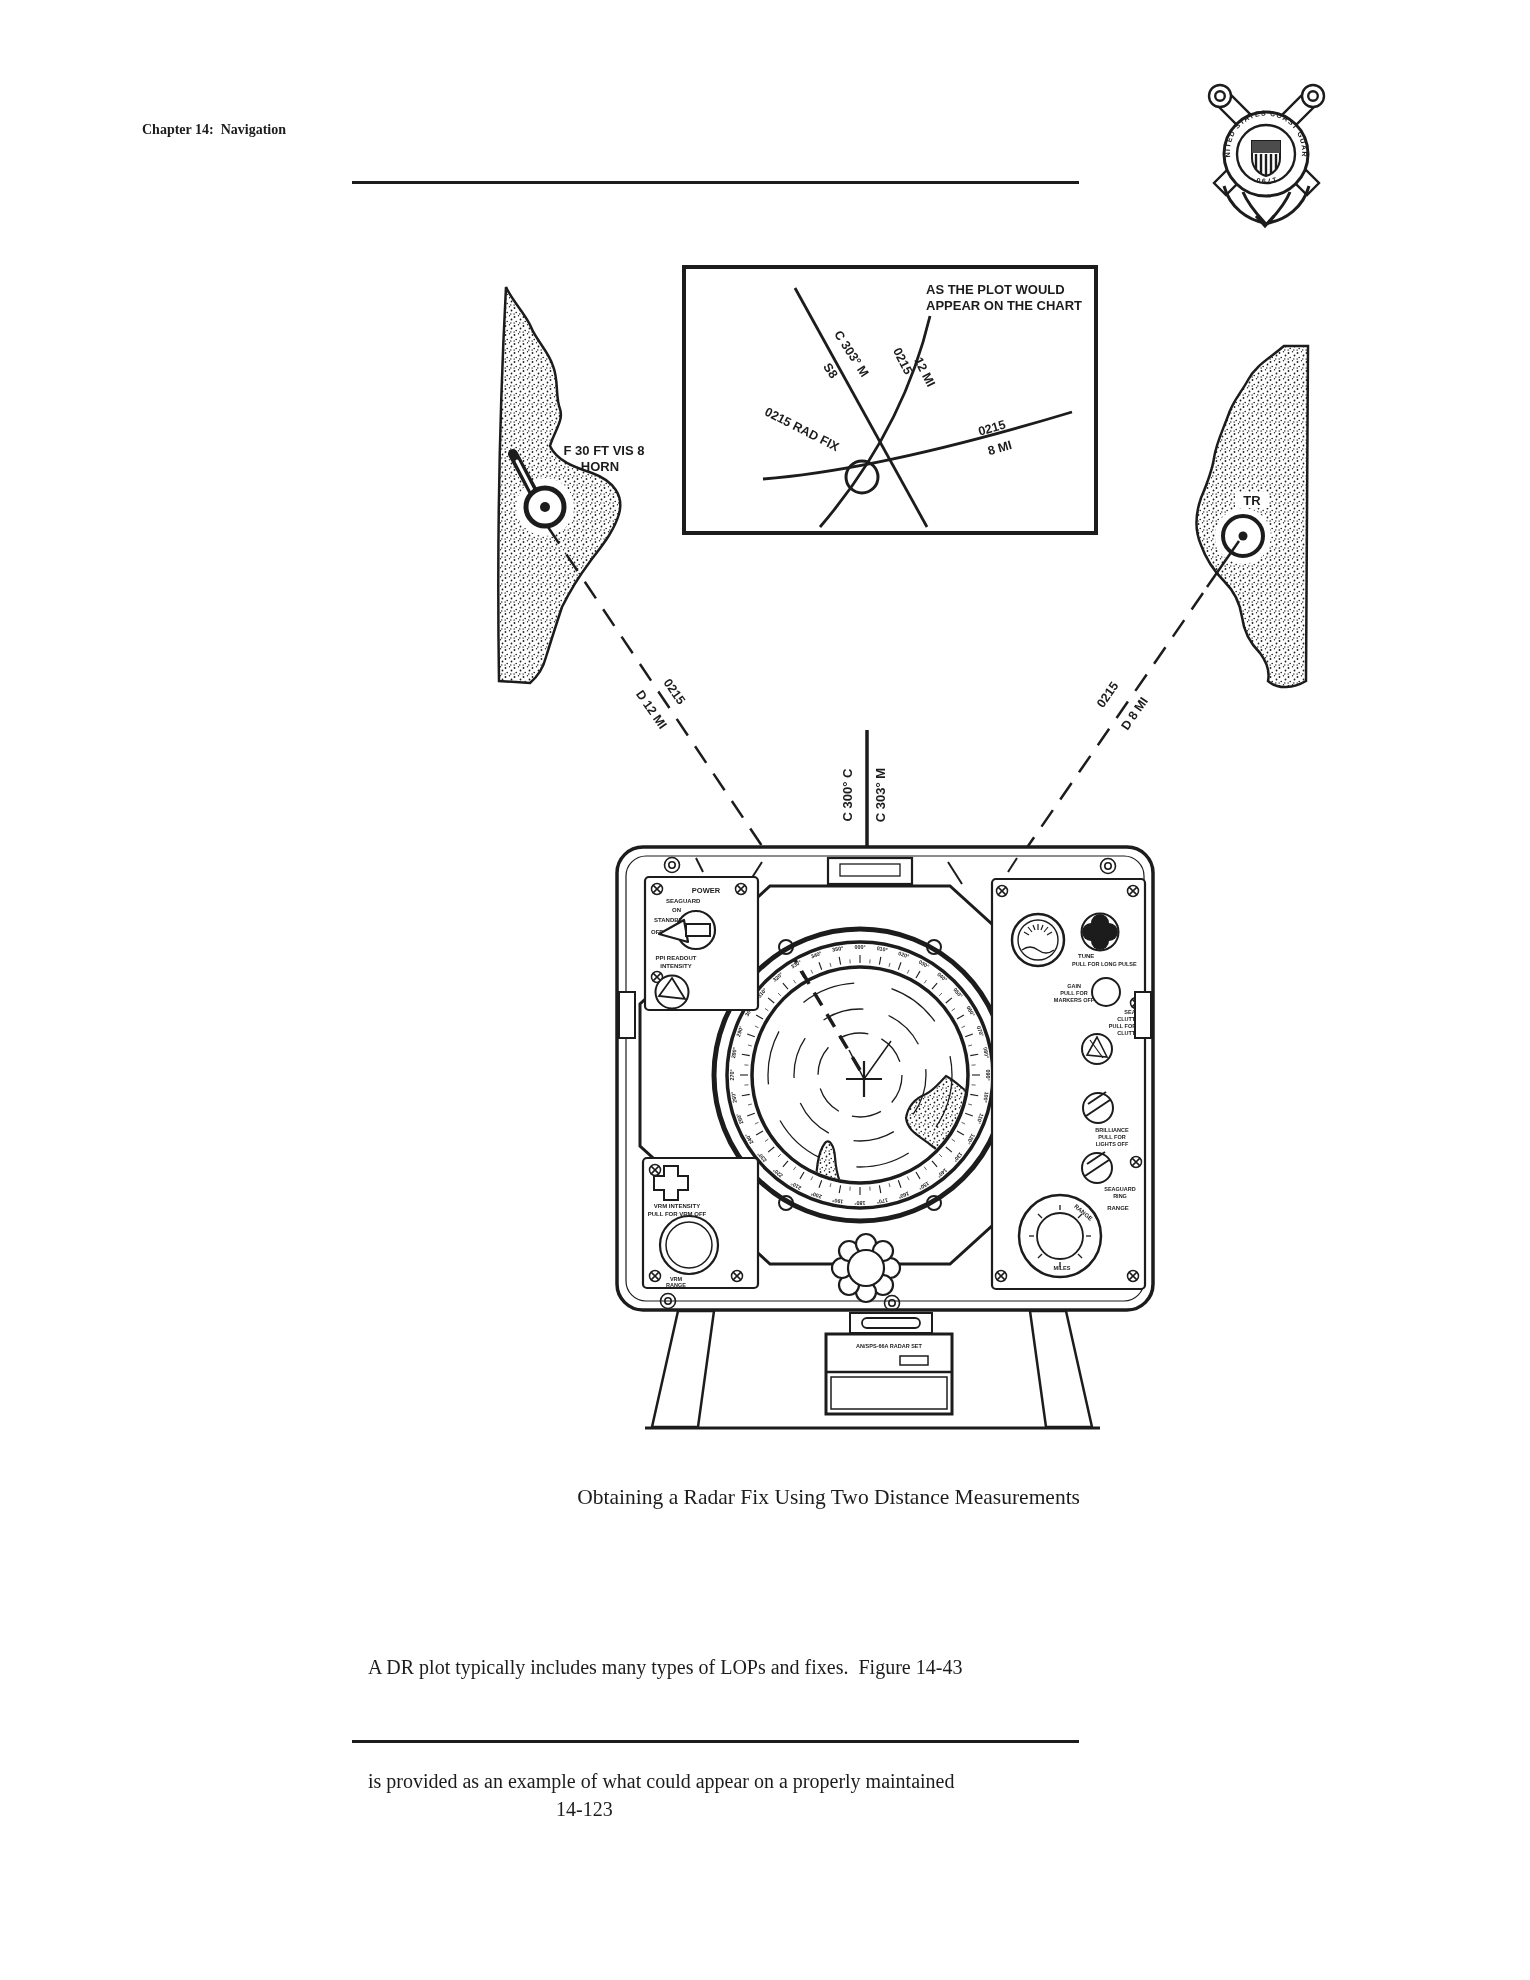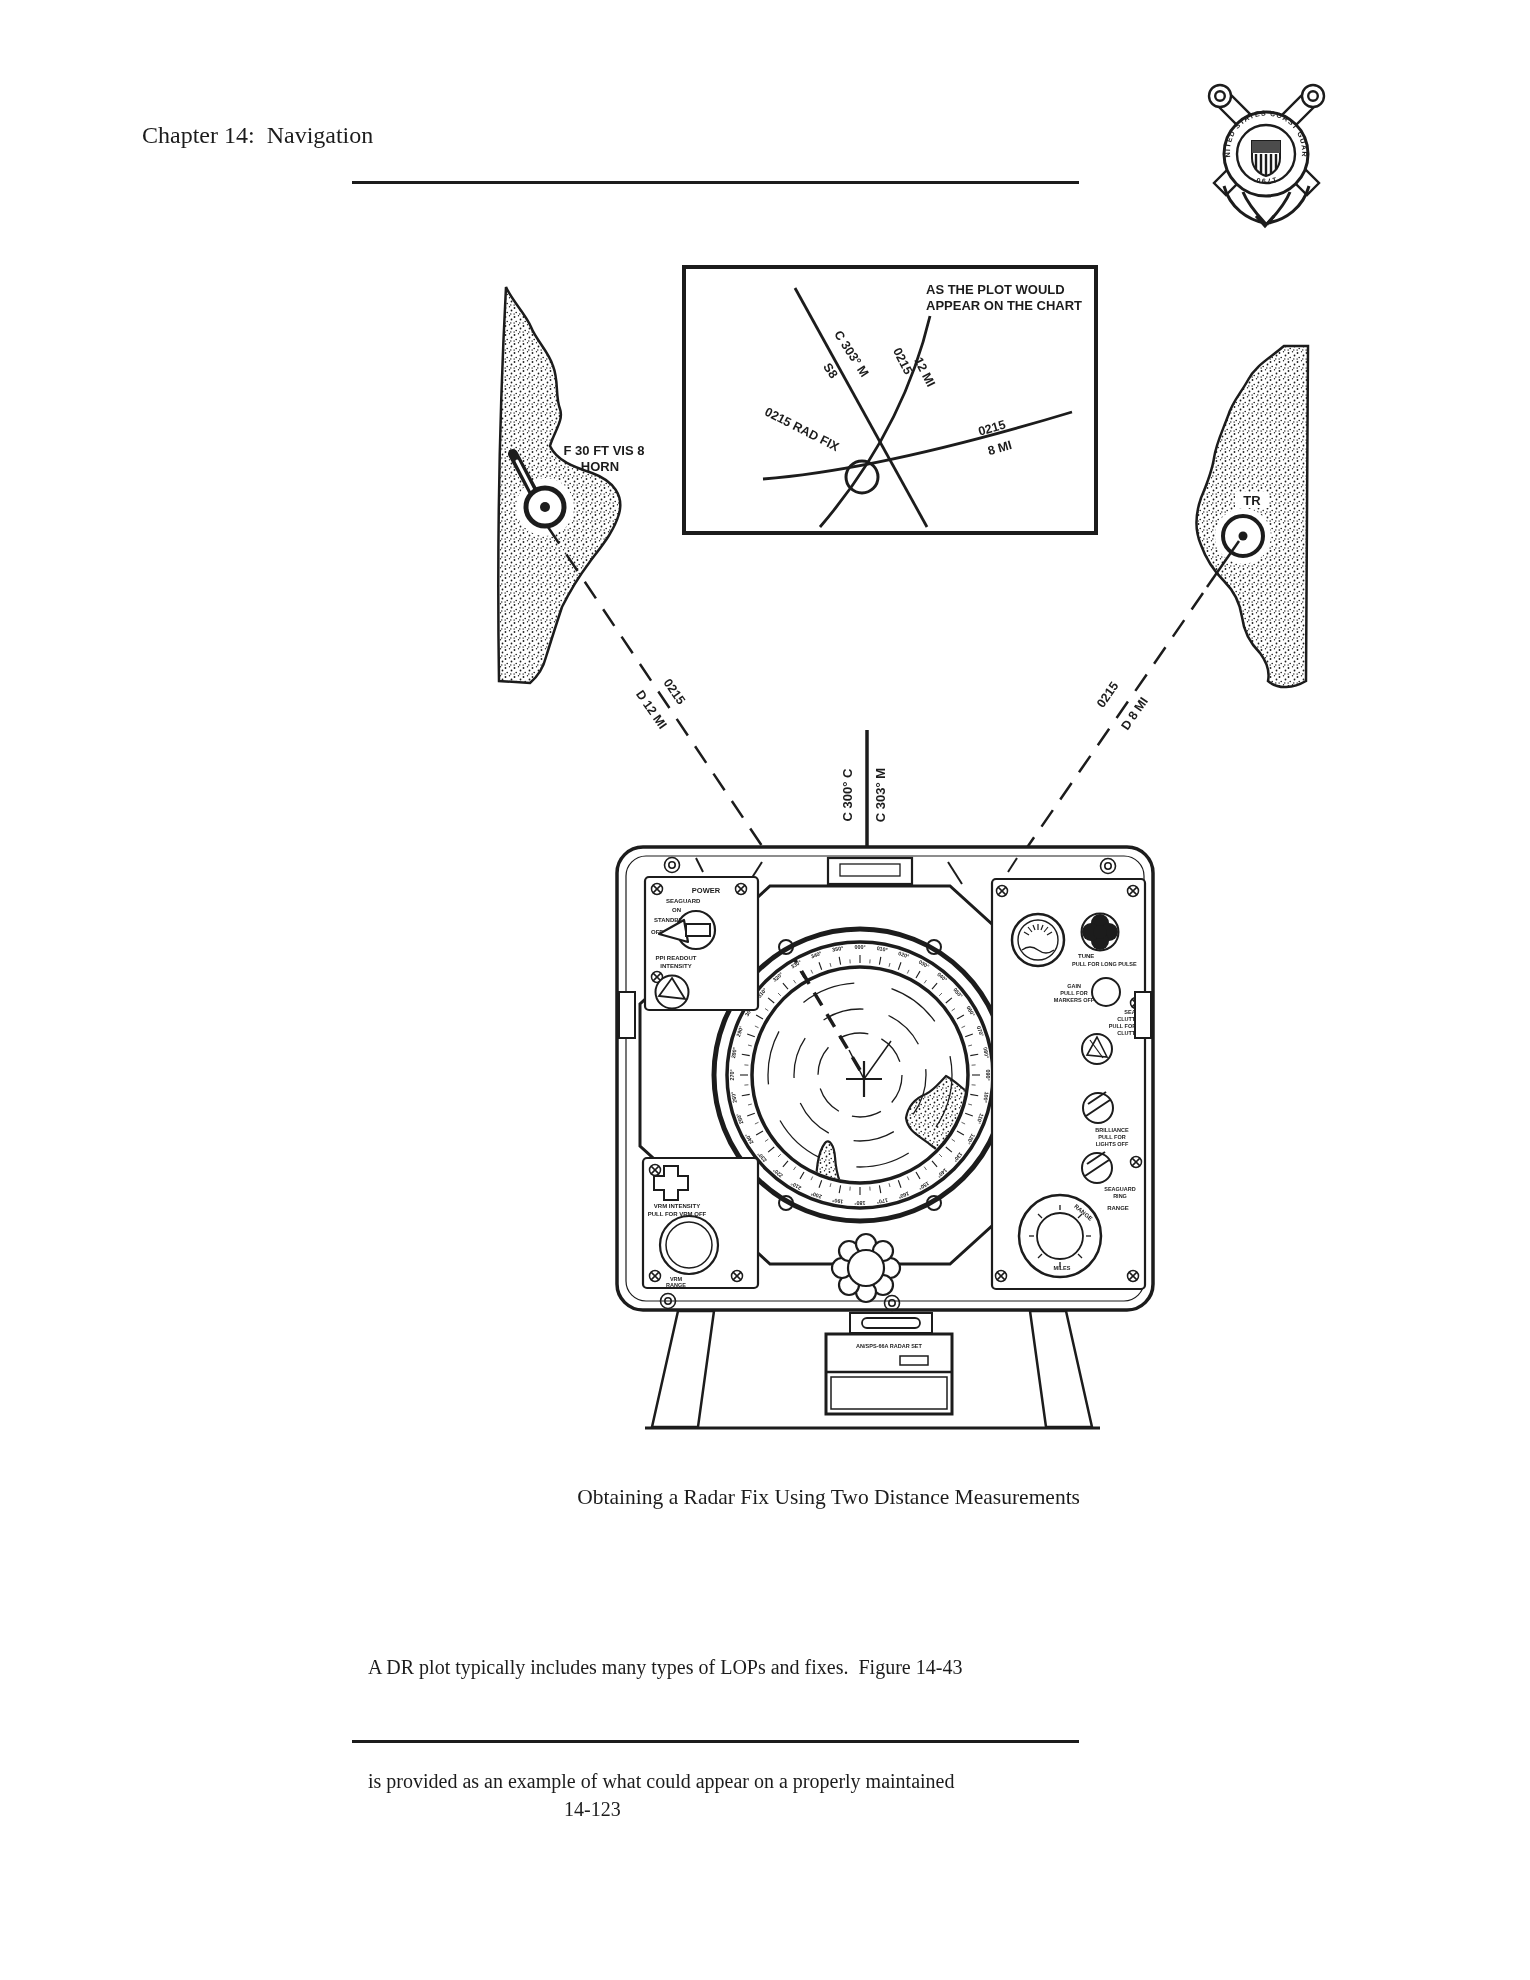--- a/index.html
+++ b/index.html
@@ -3,27 +3,27 @@
 <meta charset="utf-8">
 <style>
   html,body{margin:0;padding:0;}
   body{
     width:1530px;height:1980px;position:relative;
     background:#ffffff;color:#1c1c1c;
     font-family:"Liberation Serif",serif;
     --ink:#1c1c1c;
   }
   .abs{position:absolute;}
-  .hdr{left:142px;top:122px;font-size:24px;white-space:pre;}
+  .hdr{left:142px;top:122px;font-size:14px;white-space:pre;font-weight:bold;}
   .rule{height:3px;background:var(--ink);}
   .rule1{left:352px;top:181px;width:727px;}
   .rule2{left:352px;top:1740px;width:727px;}
   .caption{left:352px;top:1478px;width:728px;text-align:right;font-size:21.5px;line-height:38px;}
   .bodytext{left:368px;top:1572px;font-size:20px;line-height:38px;white-space:pre;}
-  .pgnum{left:556px;top:1798px;font-size:20px;margin-left:8px;}
+  .pgnum{left:556px;top:1798px;font-size:20px;}
   svg{color:var(--ink);}
   .fl{font-family:"Liberation Sans",sans-serif;font-weight:700;fill:currentColor;}
   .s13{font-size:13px;}
   .s12{font-size:12.5px;}
   .s8{font-size:7.5px;}
   .s6{font-size:6px;}
   .s55{font-size:5.5px;}
   .brg{font-family:"Liberation Sans",sans-serif;font-weight:700;font-size:5.4px;
        fill:currentColor;text-anchor:middle;}
   .lg{font-family:"Liberation Sans",sans-serif;font-weight:700;fill:currentColor;}

